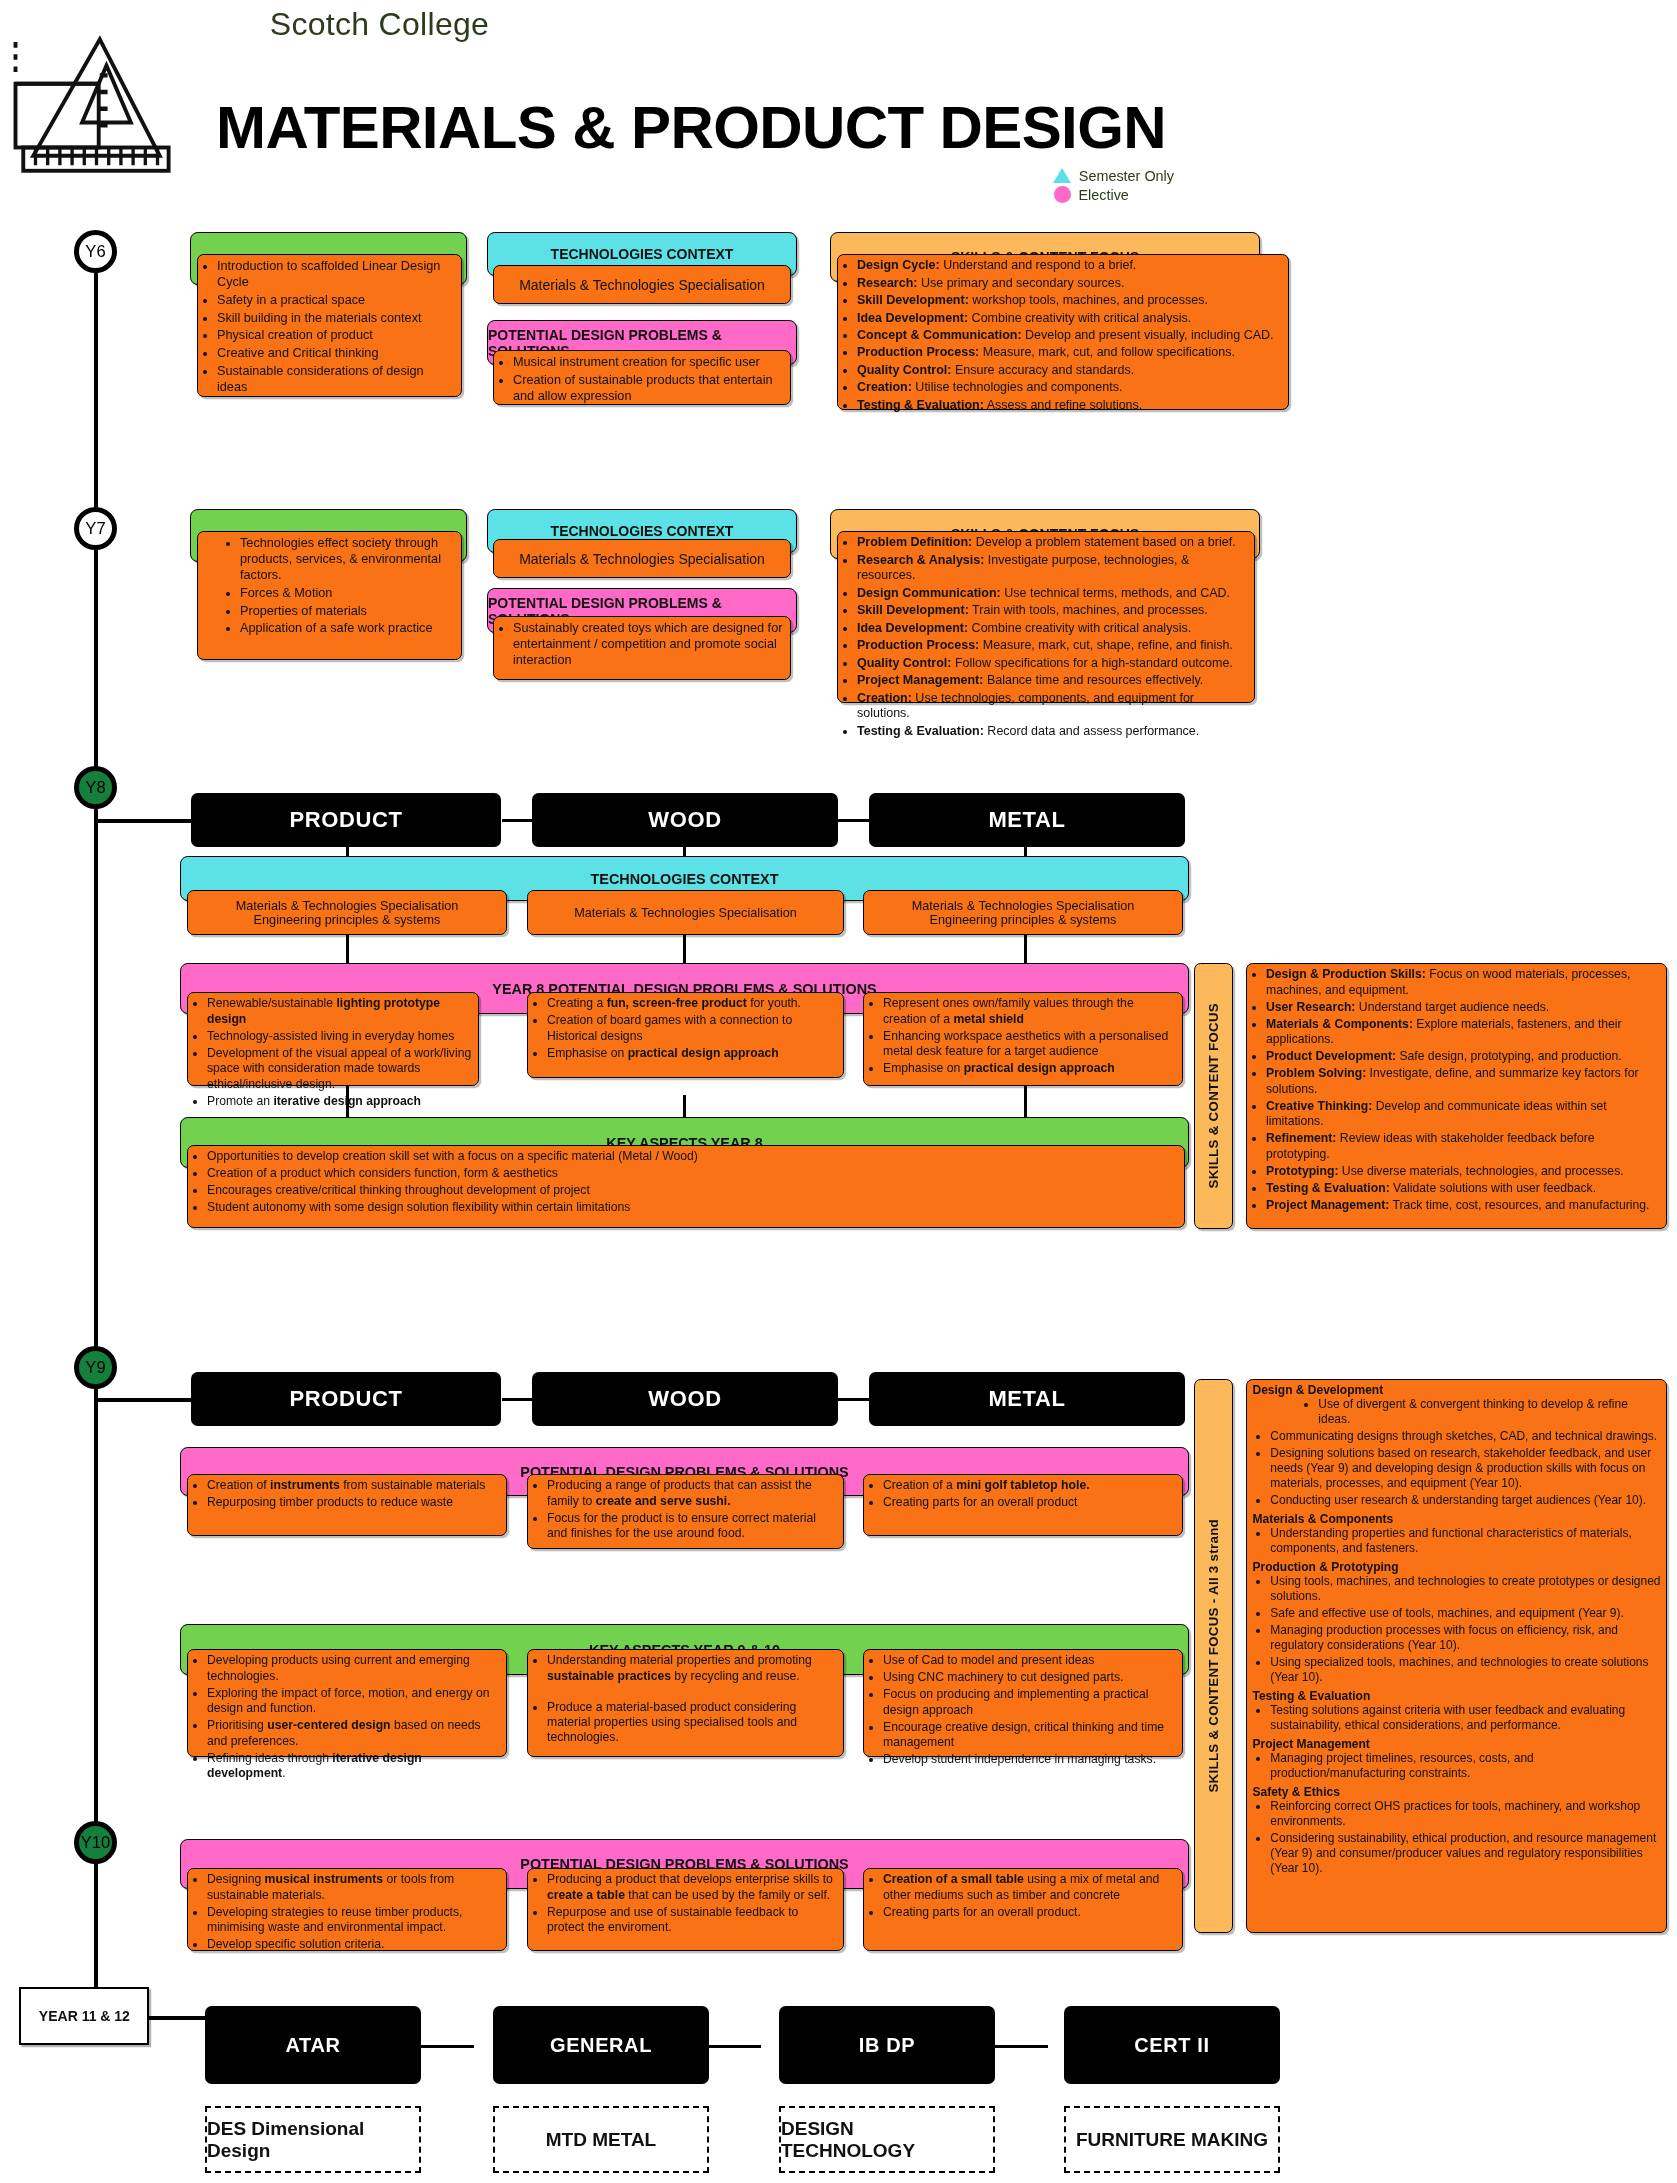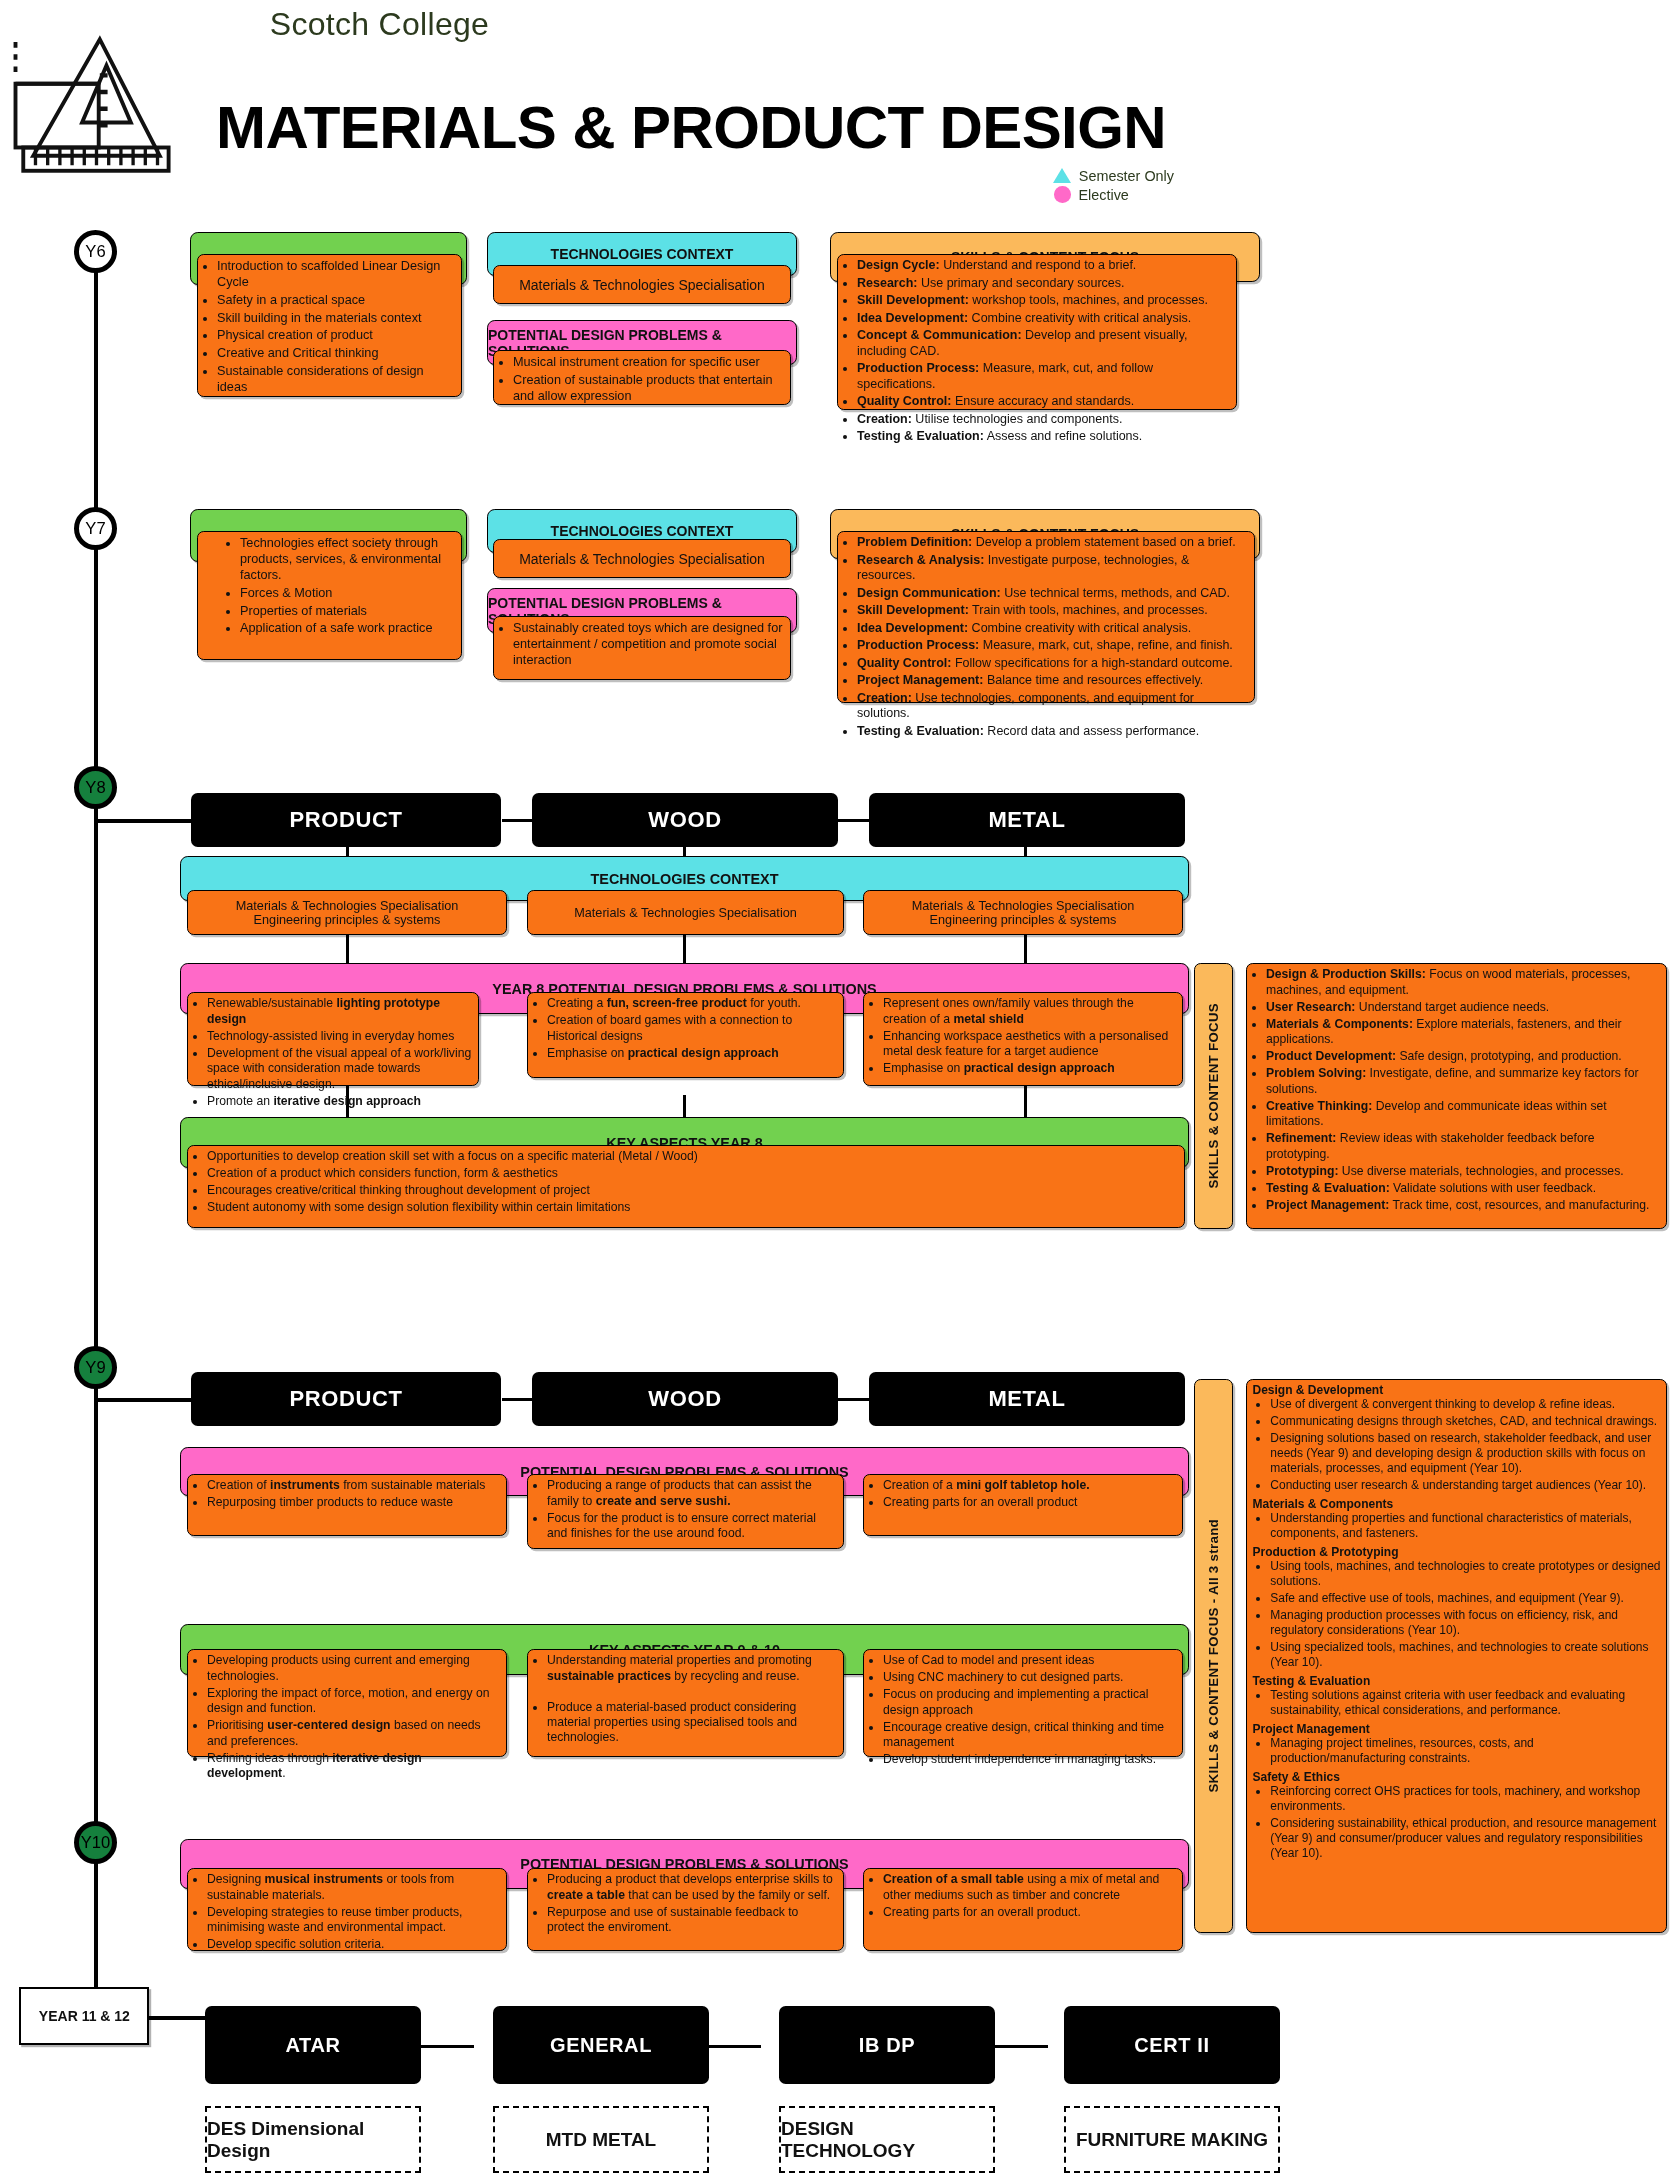--- a/index.html
+++ b/index.html
@@ -151,21 +151,21 @@
 
 <div class="abs hdr hdr-pink" style="left:487px; top:320px; width:310px; height:45px; font-size:14px;">POTENTIAL DESIGN PROBLEMS &amp; SOLUTIONS</div>
 <div class="abs body-box" style="left:493px; top:350px; width:298px; height:55px; font-size:12.7px;">
   <ul>
       <li>Musical instrument creation for specific user</li>
       <li>Creation of sustainable products that entertain and allow expression</li>
     </ul>
 </div>
 
 <div class="abs hdr hdr-orange" style="left:830px; top:232px; width:430px; height:50px; font-size:14px;">SKILLS &amp; CONTENT FOCUS</div>
-<div class="abs body-box" style="left:837px; top:254px; width:400px; height:156px; font-size:12.5px;">
+<div class="abs body-box" style="left:837px; top:254px; width:452px; height:156px; font-size:12.5px;">
   <ul>
       <li><b>Design Cycle:</b> Understand and respond to a brief.</li>
       <li><b>Research:</b> Use primary and secondary sources.</li>
       <li><b>Skill Development:</b> workshop tools, machines, and processes.</li>
       <li><b>Idea Development:</b> Combine creativity with critical analysis.</li>
       <li><b>Concept &amp; Communication:</b> Develop and present visually, including CAD.</li>
       <li><b>Production Process:</b> Measure, mark, cut, and follow specifications.</li>
       <li><b>Quality Control:</b> Ensure accuracy and standards.</li>
       <li><b>Creation:</b> Utilise technologies and components.</li>
       <li><b>Testing &amp; Evaluation:</b> Assess and refine solutions.</li>
@@ -328,21 +328,21 @@
     </ul>
 </div>
 
 <div class="abs sidelabel" style="left:1194px; top:1379px; width:39px; height:554px;">
   <span>SKILLS &amp; CONTENT FOCUS - All 3 strand</span>
 </div>
 <div class="abs body-box" style="left:1246px; top:1379px; width:421px; height:554px; font-size:12px; padding:2.2px 3.3px;">
   <div id="y9-groups">
       <div style="font-weight: bold; margin: 1.1px 0px 0px 2.2px;">Design &amp; Development</div>
       <ul style="margin: 0px; padding: 0px 2.2px 1.1px 20px;">
-        <li style="line-height: 1.26;">Use of divergent &amp; convergent thinking to develop &amp; refine ideas.</li>
+        <li style="line-height: 1.26; margin-left: 48px;">Use of divergent &amp; convergent thinking to develop &amp; refine ideas.</li>
         <li style="line-height: 1.26;">Communicating designs through sketches, CAD, and technical drawings.</li>
         <li style="line-height: 1.26;">Designing solutions based on research, stakeholder feedback, and user needs (Year 9) and developing design &amp; production skills with focus on materials, processes, and equipment (Year 10).</li>
         <li style="line-height: 1.26;">Conducting user research &amp; understanding target audiences (Year 10).</li>
       </ul>
       <div style="font-weight: bold; margin: 1.1px 0px 0px 2.2px;">Materials &amp; Components</div>
       <ul style="margin: 0px; padding: 0px 2.2px 1.1px 20px;">
         <li style="line-height: 1.26;">Understanding properties and functional characteristics of materials, components, and fasteners.</li>
       </ul>
       <div style="font-weight: bold; margin: 1.1px 0px 0px 2.2px;">Production &amp; Prototyping</div>
       <ul style="margin: 0px; padding: 0px 2.2px 1.1px 20px;">

